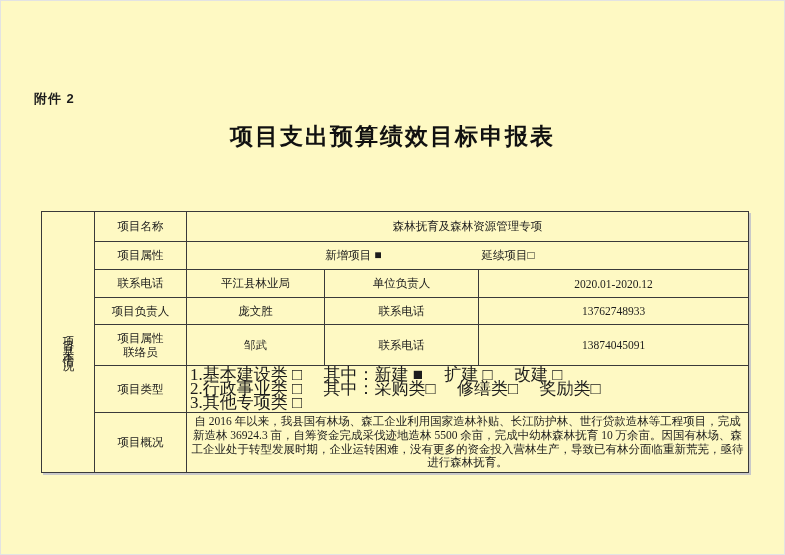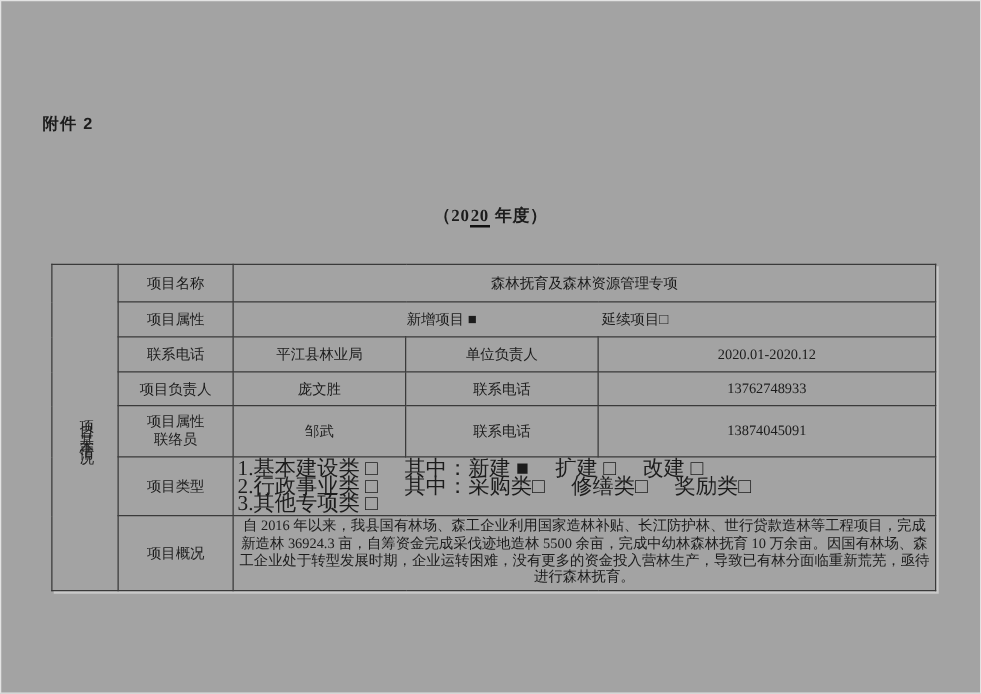--- a/index.html
+++ b/index.html
@@ -1,17 +1,17 @@
 <!DOCTYPE html>
 <html><head>
 <meta charset="utf-8">
 <style>
   html,body{margin:0;padding:0;background:#ffffff;}
   .page{
-    position:relative;width:785px;height:555px;background:#a3a3a3;
+    position:relative;width:785px;height:555px;background:#fef9c3;
     font-family:"Liberation Serif","DejaVu Serif",serif;color:#1c1c1c;
     border:1px solid #e3e3e3;box-sizing:border-box;overflow:hidden;
   }
   .attachment{
     position:absolute;left:33px;top:89px;
     font-family:"Liberation Sans","DejaVu Sans",sans-serif;
     font-weight:700;font-size:13px;letter-spacing:1px;
   }
   .title{
     position:absolute;left:0;right:0;top:120px;text-align:center;
@@ -58,22 +58,22 @@
   }
   .num{font-size:12px;}
 </style>
 </head>
 <body>
 
 <div class="page">
 
   <div class="attachment">附件 2</div>
 
+  <div class="title">项目支出预算绩效目标申报表</div>
 
-  <div class="subtitle"><span>（20</span><span class="year">20</span><span> 年度）</span></div>
 
 
   <table class="form">
     <colgroup>
       <col style="width:53px">
         <col style="width:92px">
         <col style="width:138px">
         <col style="width:154px">
         <col style="width:270px">
     </colgroup>

